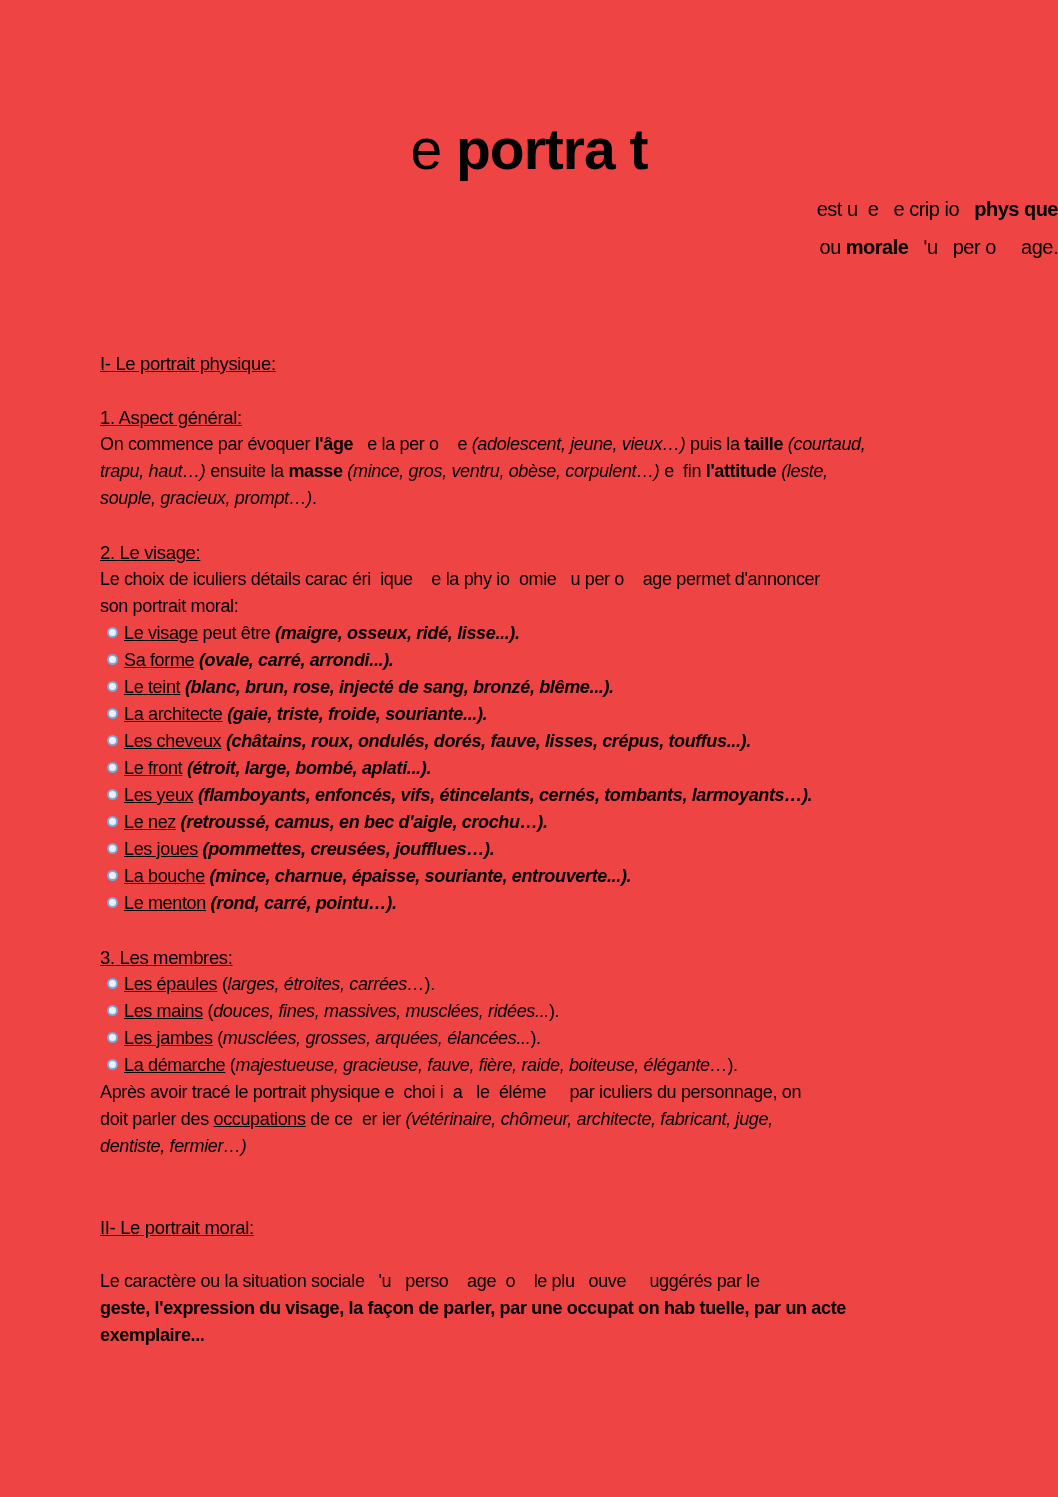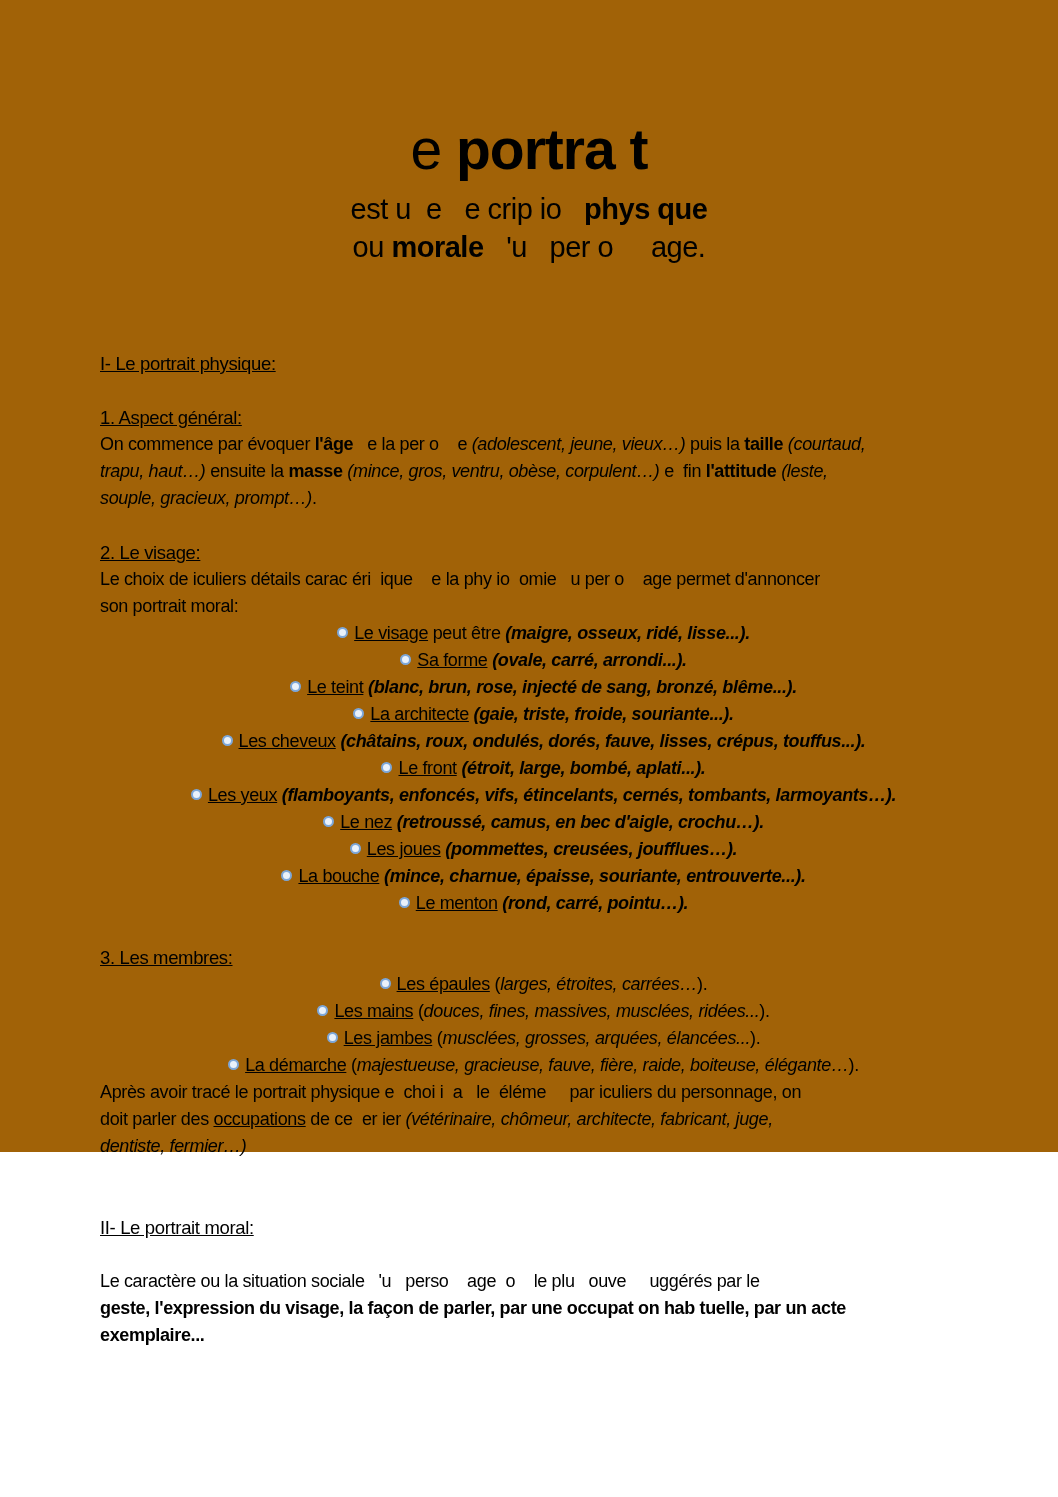--- a/index.html
+++ b/index.html
@@ -10,64 +10,64 @@
     width: 1058px;
     height: 1497px;
     background: #ffffff;
     color: #000000;
     font-family: "Liberation Sans", sans-serif;
     overflow: hidden;
     position: relative;
   }
   .page {
     width: 1058px;
-    height: 1152px;
-    background: #a16207;
+    height: 1497px;
+    background: #ef4444;
   }
   
   .title-block {
     padding-top: 116px;
     text-align: center;
   }
   .doc-title {
     margin: 0;
     font-size: 57px;
     line-height: 66px;
     font-weight: 400;
     letter-spacing: -1px;
     white-space: pre-wrap;
   }
   .doc-subtitle {
     margin: 0;
-    font-size: 29px;
+    font-size: 20px;
     line-height: 38px;
     font-weight: 400;
     letter-spacing: -0.5px;
     white-space: pre-wrap;
+    text-align: right;
   }
   .doc-subtitle:first-of-type { margin-top: 8px; }
   
   .doc-body {
     margin: 84px 78px 0 100px;
     font-size: 18px;
     line-height: 27px;
     letter-spacing: -0.35px;
   }
   .heading {
     white-space: pre-wrap;
     font-size: 18.5px;
   }
   .para {
     white-space: pre-wrap;
   }
   .gap { height: 27px; }
   .bullet-item {
     white-space: pre-wrap;
     padding-left: 7px;
-    text-align: center;
   }
   .bullet-marker {
     display: inline-block;
     width: 7px;
     height: 7px;
     border: 2.5px solid #7da7d9;
     border-radius: 50%;
     margin-right: 6px;
     vertical-align: 1px;
     background: #eaf1fa;

